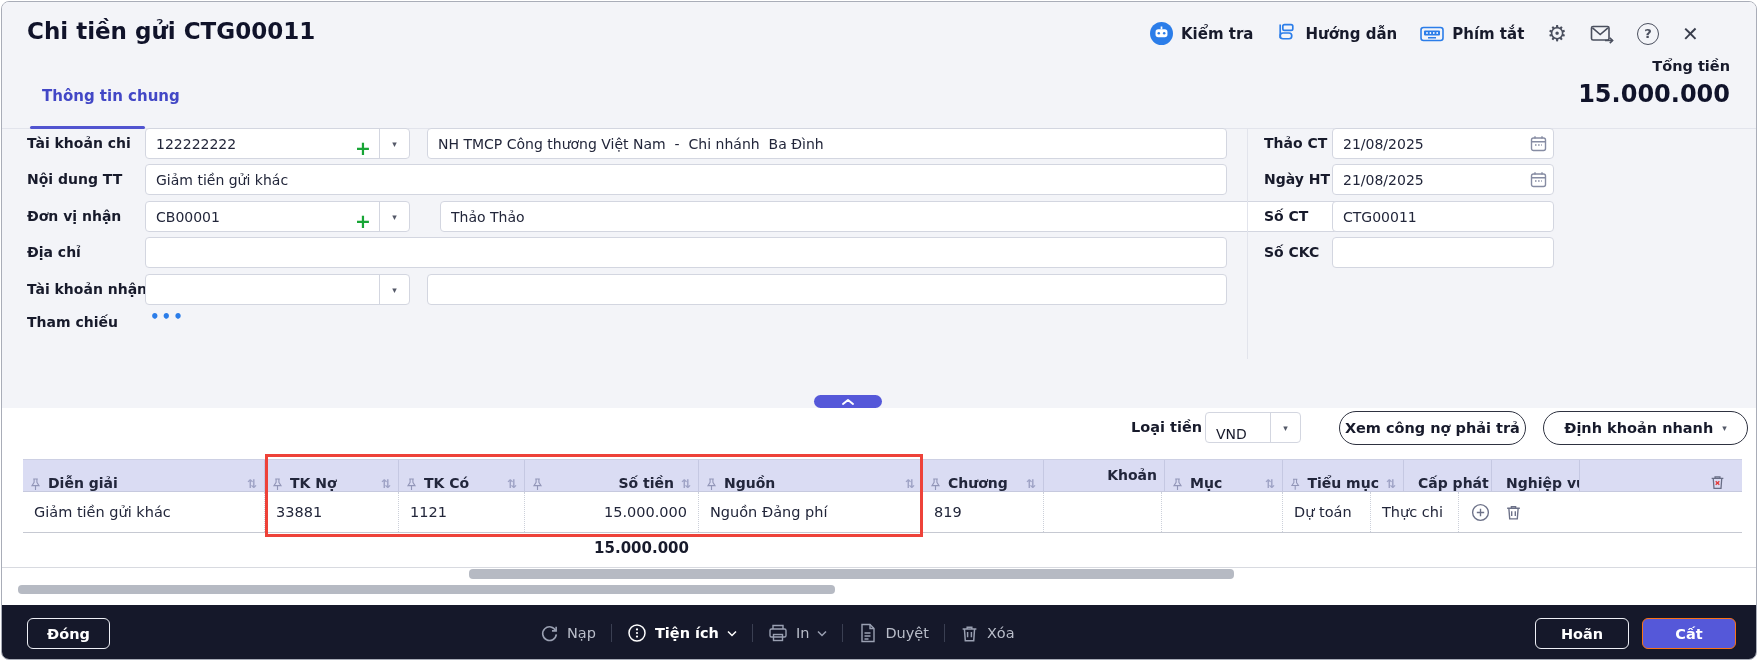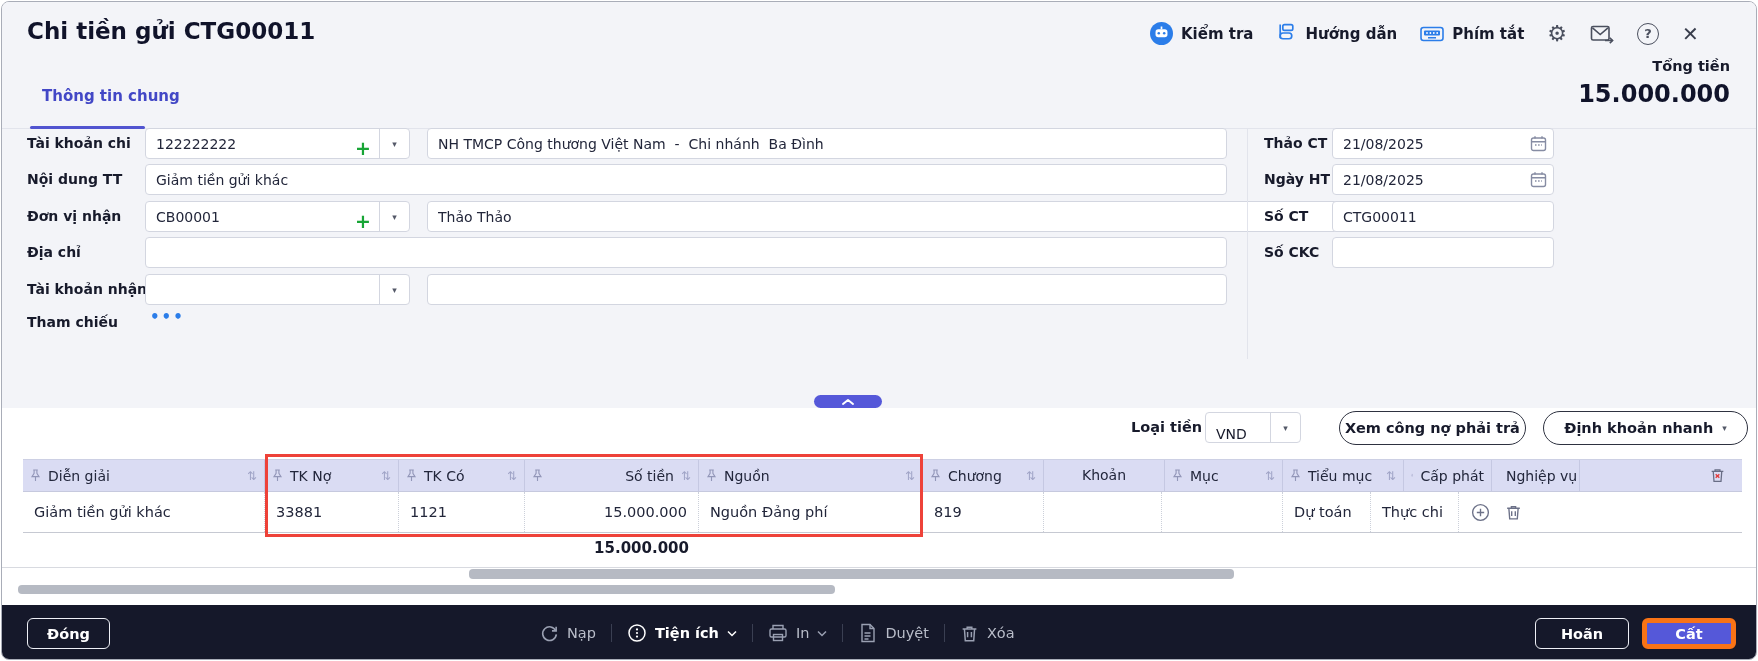--- a/index.html
+++ b/index.html
@@ -36,39 +36,39 @@
   .pill{left:812px;top:393px;width:68px;height:13px;background:#5558d9;border-radius:7px;
         display:flex;align-items:center;justify-content:center;cursor:pointer;}
   .subtabs{left:25px;top:413px;display:flex;gap:30px;font-size:15px;}
   .subtab{color:#171a2b;cursor:pointer;padding-bottom:7px;}
   .subtab.active{color:#2373e6;font-weight:600;border-bottom:2px solid #2373e6;}
   .curlabel{left:1129px;top:417px;font-size:14.5px;font-weight:700;}
   .pillbtn{position:absolute;top:409px;height:34px;border:1px solid #2e3240;border-radius:17px;background:#fff;
         display:flex;align-items:center;justify-content:center;gap:9px;font-size:14.5px;font-weight:700;color:#171a2b;cursor:pointer;}
   .thead{left:21px;top:457px;width:1719px;height:33px;display:flex;background:#dadcf3;
         border-top:1px solid #cdd0e4;border-bottom:1px solid #c6c9de;}
-  .th{display:flex;align-items:center;gap:7px;padding:0 7px;border-right:1px solid #c5c8e2;
-      font-size:14px;font-weight:400;color:#22263b;overflow:hidden;white-space:nowrap;}
+  .th{display:flex;align-items:flex-end;gap:7px;padding:0 7px;border-right:1px solid #c5c8e2;
+      font-size:14px;font-weight:700;color:#22263b;overflow:hidden;white-space:nowrap;}
   .sort{font-size:12px;color:#9fa3c6;cursor:pointer;}
   .trow{left:21px;top:490px;width:1719px;height:41px;display:flex;background:#fff;border-bottom:1px solid #c6c9d2;}
   .td{display:flex;align-items:center;padding:0 11px;border-right:1px dotted #ccd0da;font-size:14.5px;
       color:#22263a;overflow:hidden;white-space:nowrap;cursor:text;}
   .c0{width:242px;} .c1{width:134px;} .c2{width:126px;} .c3{width:174px;} .c4{width:224px;}
   .c5{width:121px;} .c6{width:121px;flex-direction:column;} .c7{width:118px;} .c8{width:121px;} .c9{width:88px;}
   .c10{width:88px;} .c11{width:159px;border-right:0;}
   .num{justify-content:flex-end;}
   .redbox{left:263px;top:452px;width:658px;height:83px;border:3px solid #ee4239;pointer-events:none;}
   .totalrow{left:523px;top:537px;width:174px;text-align:right;padding-right:10px;font-size:15px;font-weight:700;}
   .hairline{left:0;top:565px;width:100%;height:1px;background:#d8dae0;}
   .thumb{position:absolute;background:#b6bac3;border-radius:4px;cursor:grab;}
   .footer{left:0;top:603px;width:100%;height:56px;background:#15182a;}
   .fbtn{position:absolute;top:13px;height:31px;border-radius:6px;display:flex;align-items:center;justify-content:center;
         font-size:14.5px;font-weight:600;cursor:pointer;}
   .fbtn.ghost{border:1px solid #eef0f6;color:#fff;background:transparent;}
-  .fbtn.solid{background:#5558d9;color:#fff;border:5px solid #f97316;font-weight:700;}
+  .fbtn.solid{background:#5558d9;color:#fff;border:1px solid #f97316;font-weight:700;}
   .fcenter{position:absolute;left:538px;top:0;height:56px;display:flex;align-items:center;gap:15px;}
   .fitem{display:flex;align-items:center;gap:8px;font-size:14.5px;color:#b9bdc9;cursor:pointer;}
   .fitem.bright{color:#fff;font-weight:600;}
   .fdiv{width:1px;height:18px;background:#3a3f52;}
 </style>
 </head>
 <body>
 
 <div class="window">
   <div class="topzone"></div>
@@ -154,21 +154,21 @@
 
   <div class="abs flabel" style="left:25px;top:199px">Đơn vị nhận</div>
   <div class="ibox" style="left:143px;top:199px;width:265px">
     <input value="CB00001" style="">
     <span class="plus">+</span>
     <span class="sep"></span>
     <span class="caretcell">
         <span class="caret">▾</span>
       </span>
   </div>
-  <div class="ibox" style="left:425px;top:199px;width:932px">
+  <div class="ibox" style="left:438px;top:199px;width:932px">
     <input value="Thảo Thảo" style="">
   </div>
 
   <div class="abs flabel" style="left:25px;top:235px">Địa chỉ</div>
   <div class="ibox" style="left:143px;top:235px;width:1082px">
     <input value="" style="">
   </div>
 
   <div class="abs flabel" style="left:25px;top:272px">Tài khoản nhận</div>
   <div class="ibox" style="left:143px;top:272px;width:265px">

